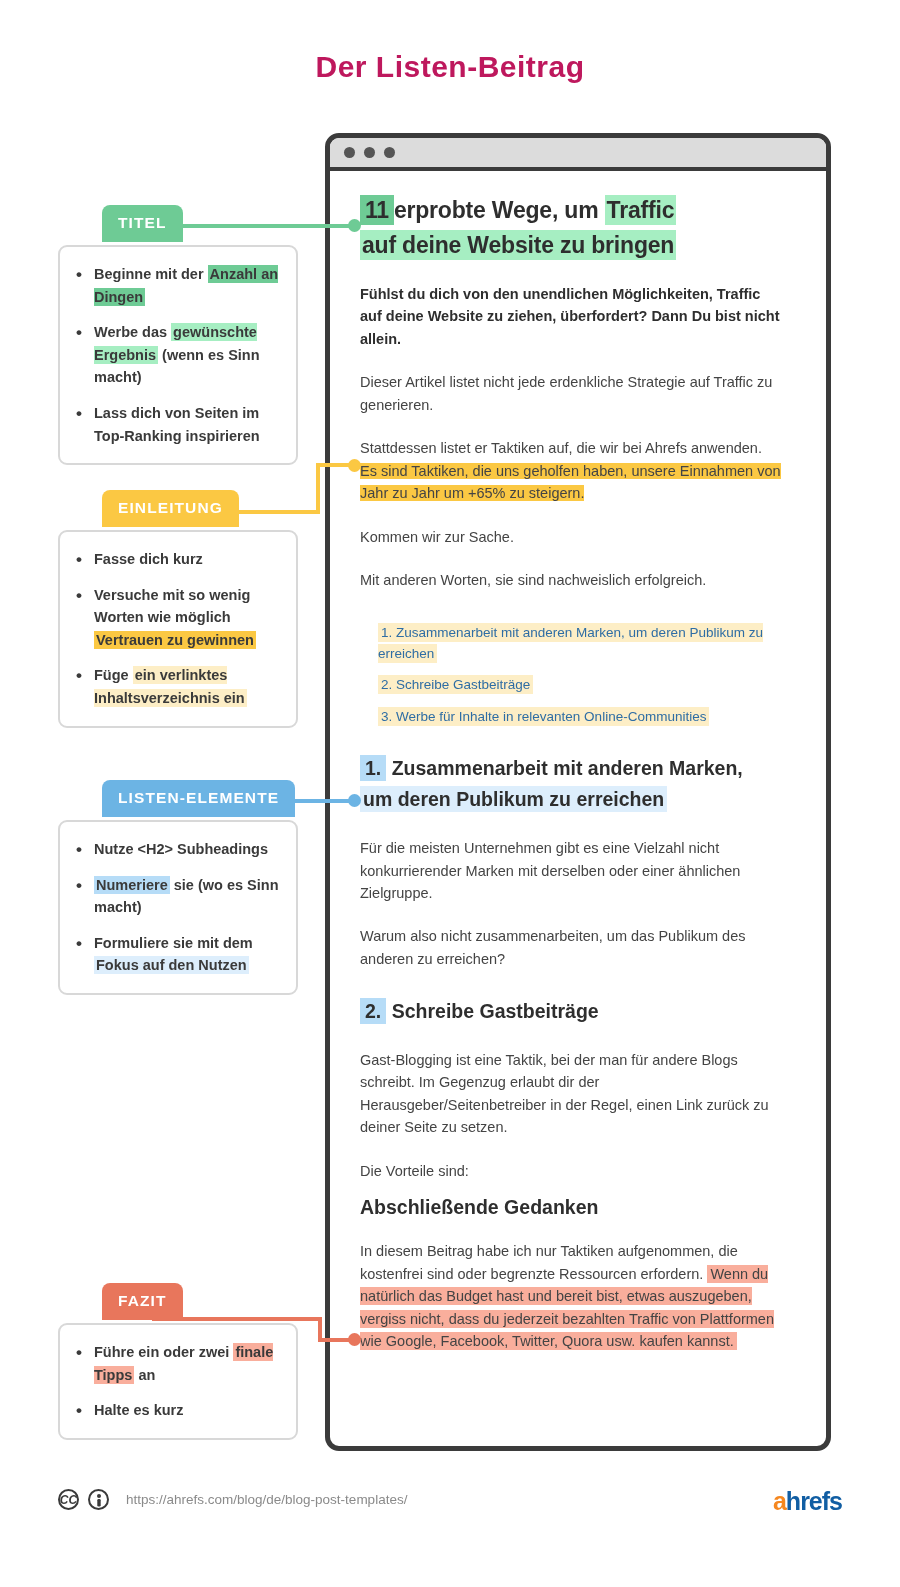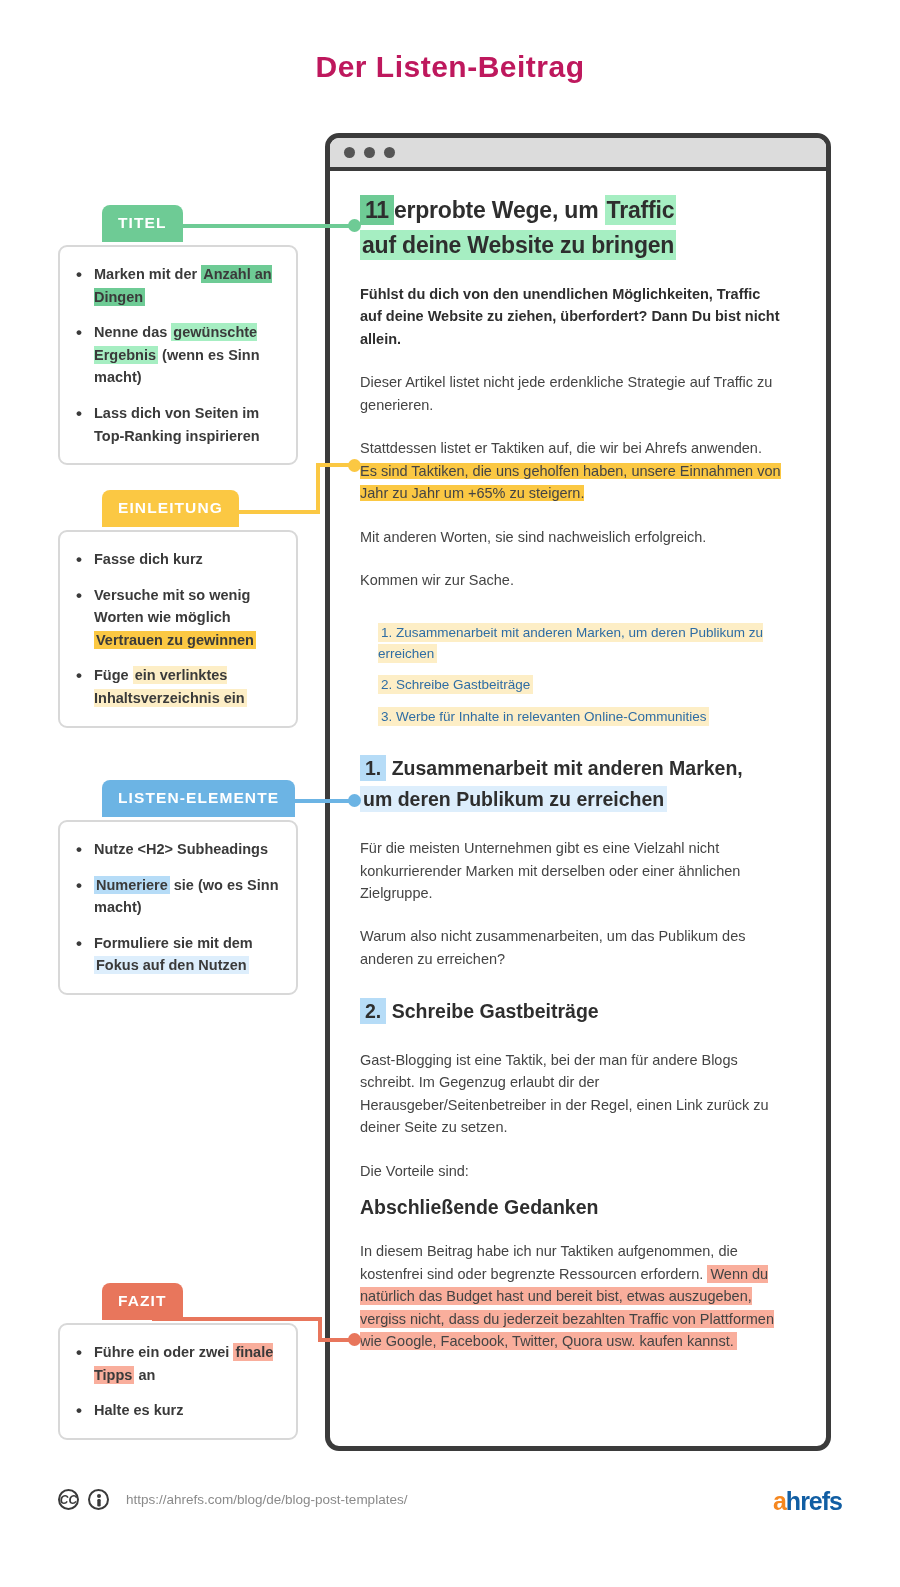--- a/index.html
+++ b/index.html
@@ -188,24 +188,24 @@
 <div class="conn conn-v c-red" style="left:318px; top:1317px; height:25px;"></div>
 <div class="conn conn-h c-red" style="left:318px; top:1338px; width:36px;"></div>
 <div class="knob c-red" style="left:348px; top:1333px;"></div>
 
 <div class="tag tag-green" style="left:58px; top:205px;">
   <span>TITEL</span>
 </div>
 <div class="card" style="left:58px; top:245px;">
   <ul>
     <li>
-      <span>Marken mit der </span><span style="background:#6ecb95;padding:1px 2px;">Anzahl an Dingen</span>
-    </li>
-    <li>
-      <span></span><span>Nenne das </span><span style="background:#a6eec2;padding:1px 2px;">gewünschte Ergebnis</span><span> (wenn es Sinn macht)</span>
+      <span>Beginne mit der </span><span style="background:#6ecb95;padding:1px 2px;">Anzahl an Dingen</span>
+    </li>
+    <li>
+      <span></span><span>Werbe das </span><span style="background:#a6eec2;padding:1px 2px;">gewünschte Ergebnis</span><span> (wenn es Sinn macht)</span>
     </li>
     <li>
       <span>Lass dich von Seiten im Top-Ranking inspirieren</span>
     </li>
   </ul>
 </div>
 
 <div class="tag tag-yellow" style="left:58px; top:490px;">
   <span>EINLEITUNG</span>
 </div>
@@ -269,23 +269,23 @@
     </div>
 
     <p class="lead">Fühlst du dich von den unendlichen Möglichkeiten, Traffic auf deine Website zu ziehen, überfordert? Dann Du bist nicht allein.</p>
 
     <p class="para">Dieser Artikel listet nicht jede erdenkliche Strategie auf Traffic zu generieren.</p>
 
     <p class="para">
       <span>Stattdessen listet er Taktiken auf, die wir bei Ahrefs anwenden. </span><span class="hl-yellow">Es sind Taktiken, die uns geholfen haben, unsere Einnahmen von Jahr zu Jahr um +65% zu steigern.</span>
     </p>
 
+    <p class="para">Kommen wir zur Sache.</p>
+
     <p class="para">Mit anderen Worten, sie sind nachweislich erfolgreich.</p>
-
-    <p class="para">Kommen wir zur Sache.</p>
 
     <div class="toc">
       <div class="toc-item"><span>1. Zusammenarbeit mit anderen Marken, um deren Publikum zu erreichen</span></div>
       <div class="toc-item"><span>2. Schreibe Gastbeiträge</span></div>
       <div class="toc-item"><span>3. Werbe für Inhalte in relevanten Online-Communities</span></div>
     </div>
 
     <div class="h2">
       <span class="hl-num-blue">1.</span>
       <span>Zusammenarbeit mit anderen Marken,</span><br>

